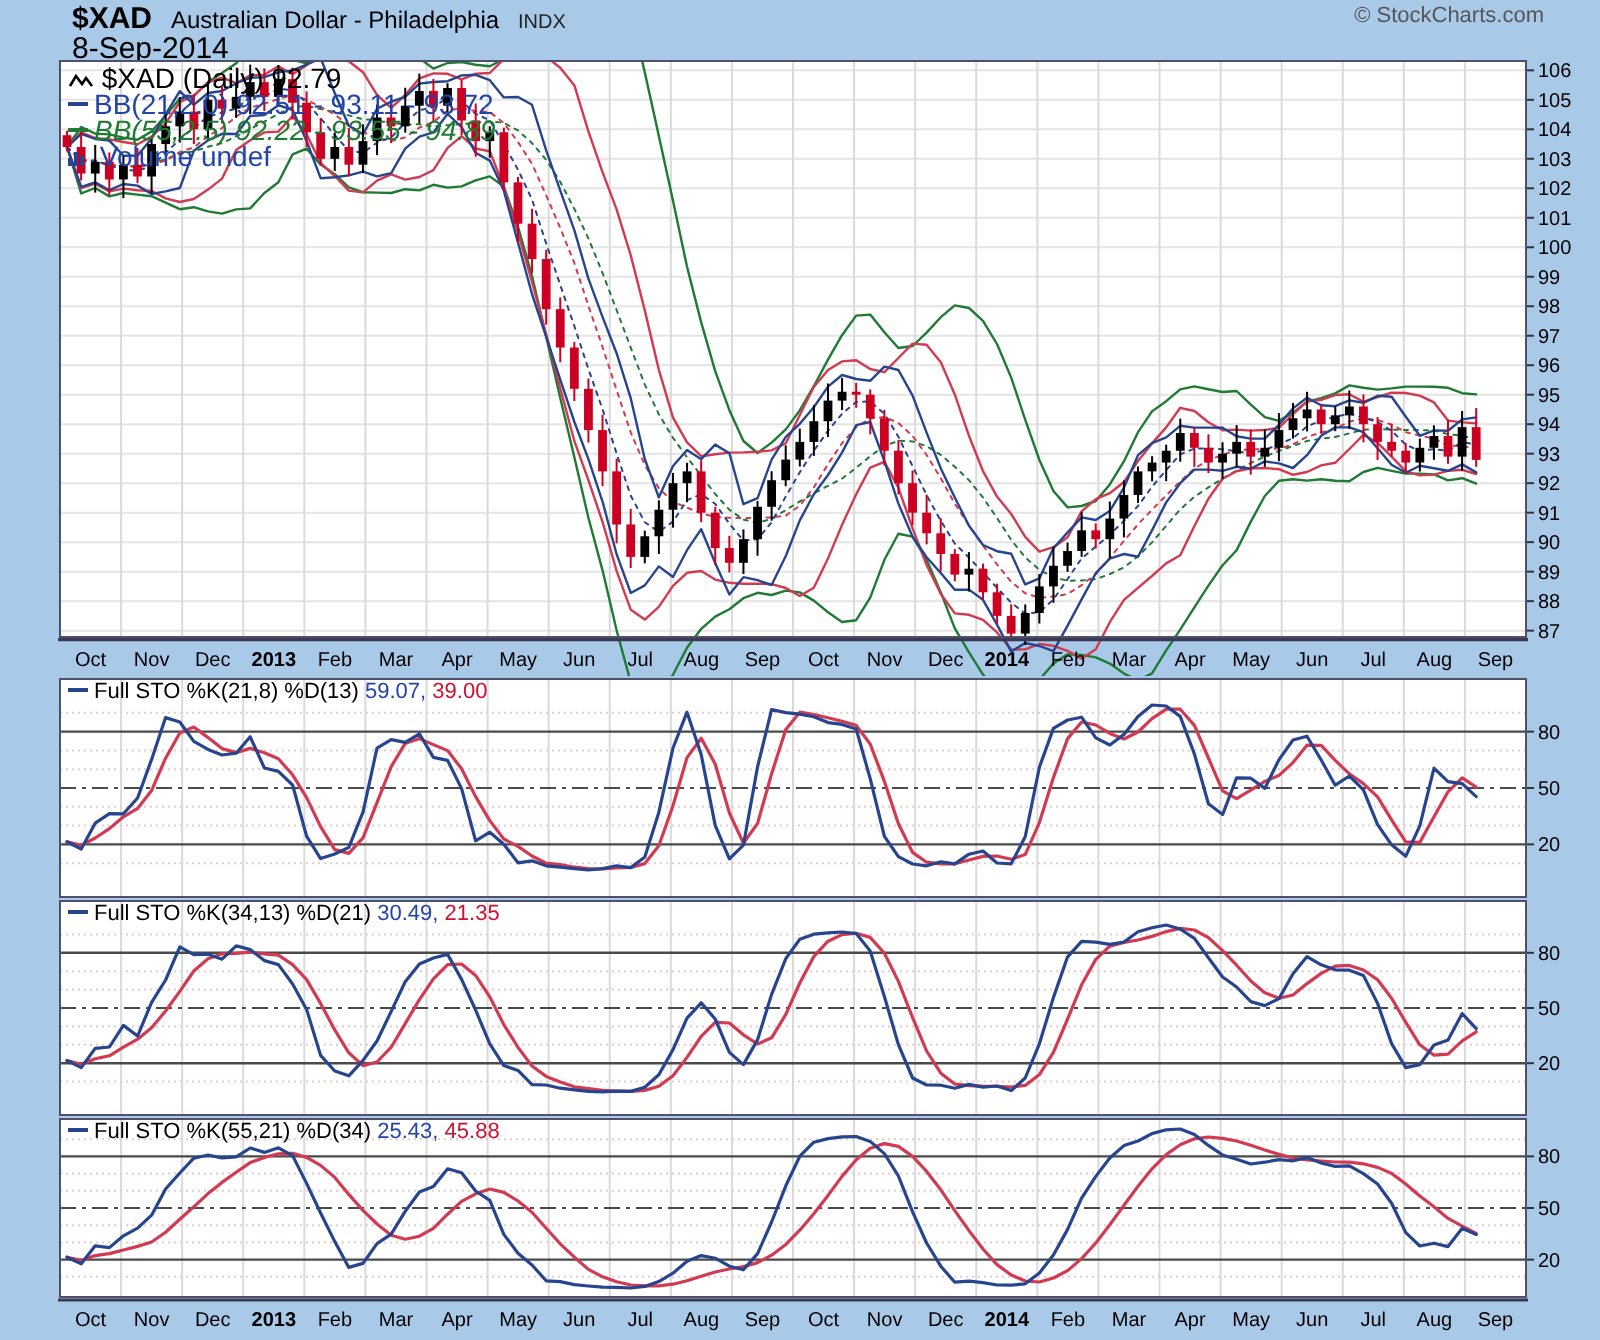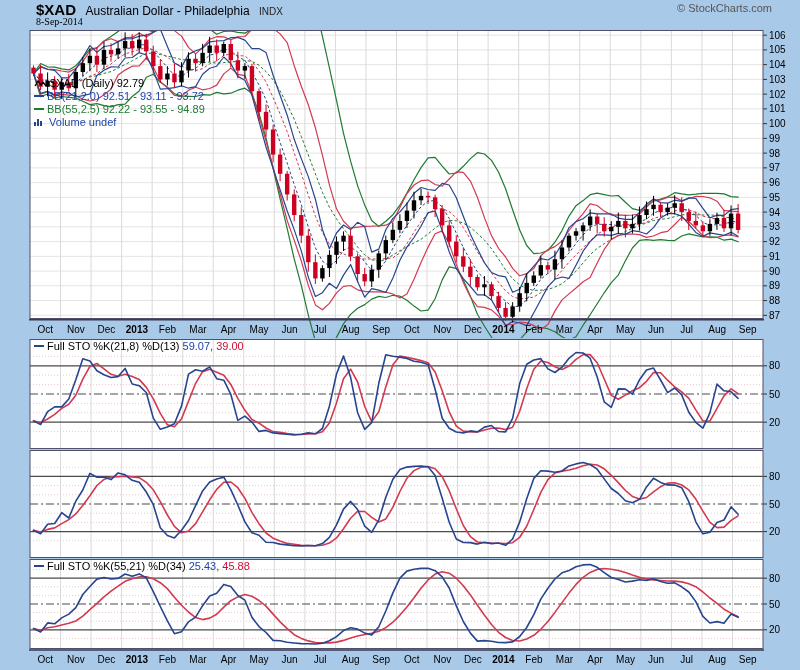--- a/index.html
+++ b/index.html
@@ -6,25 +6,25 @@
   body{width:800px;height:670px;background:#A9C9E9;font-family:"Liberation Sans",sans-serif;overflow:hidden;}
   #page{position:relative;width:800px;height:642px;}
   svg{position:absolute;left:0;display:block;}
   svg text{font-family:"Liberation Sans",sans-serif;font-size:10px;fill:#000;}
   #hdr{position:absolute;top:0;left:0;width:800px;height:30px;}
   .r1{position:absolute;top:1px;left:36px;white-space:nowrap;}
   .r1 .sym{font-weight:bold;font-size:15px;color:#000;}
   .r1 .nm{font-size:12px;color:#000;margin-left:5px;}
   .r1 .ex{font-size:10px;color:#222;margin-left:5px;}
   .copy{position:absolute;top:2px;right:28px;font-size:11px;color:#555;text-decoration:none;}
-  .r2{position:absolute;top:16px;left:36px;font-size:10px;color:#000;font-family:Liberation Serif, serif;}
+  .r2{position:absolute;top:16px;left:36px;font-size:15px;color:#000;}
   .quote{position:absolute;top:16px;right:28px;font-size:11px;color:#000;white-space:nowrap;}
   .quote b{margin-left:8px;}
   .tri{font-size:9px;margin-left:3px;}
-  .lg{position:absolute;font-size:11px;line-height:13px;white-space:nowrap;z-index:5;margin-top:44px;}
+  .lg{position:absolute;font-size:14px;line-height:13px;white-space:nowrap;z-index:5;}
   .lg .row{height:13px;}
   .sw{display:inline-block;width:10px;height:2px;vertical-align:middle;margin-right:3px;margin-top:-2px;}
   .plg{position:absolute;font-size:11px;white-space:nowrap;z-index:5;}
   .vbars{display:inline-block;vertical-align:baseline;margin-right:3px;}
   .vbars i{display:inline-block;width:2px;margin-right:1px;}
 </style>
 </head>
 <body style="background: rgb(169, 201, 233);">
 
 <div id="page">
@@ -364,21 +364,21 @@
     </svg>
 
   <div class="lg" id="mainlg" style="top:33px;left:34px;">
     <div class="row">
       <svg width="13" height="9" style="position:static;display:inline-block;vertical-align:-1px;">
           <polyline points="1,7 4,2 7,6 9,3 12,7" fill="none" stroke="#000" stroke-width="1.3"></polyline>
         </svg>
       <span>$XAD (Daily) 92.79</span>
     </div>
     <div class="row"><span class="sw" style="background-color: rgb(39, 69, 143);"></span><span style="color: rgb(34, 68, 170);">BB(21,2.0) 92.51 - 93.11 - 93.72</span></div>
-    <div class="row"><span class="sw" style="background-color: rgb(31, 122, 51);"></span><span style="color: rgb(31, 122, 51);">BB(55,2.5) 92.22 - 93.55 - 94.89</span></div>
+    <div class="row"><span class="sw" style="background-color: rgb(31, 122, 51);"></span><span style="color: rgb(31, 122, 51); font-style: italic;">BB(55,2.5) 92.22 - 93.55 - 94.89</span></div>
     <div class="row">
       <span class="vbars"><i style="height:4px;background:#27458F;"></i><i style="height:7px;background:#27458F;"></i><i style="height:5px;background:#27458F;"></i></span>
       <span style="color: rgb(34, 68, 170); text-align: right;">Volume undef</span>
     </div>
   </div>
 
   <svg id="p1" width="800" height="110" style="top:339px;">
       <rect x="30" y="0" width="733" height="110" fill="#FFFFFF"></rect>
       <line x1="60.54166666666667" y1="0" x2="60.54166666666667" y2="110" stroke="#DADADA" stroke-width="1"></line>
       <line x1="91.08333333333334" y1="0" x2="91.08333333333334" y2="110" stroke="#DADADA" stroke-width="1"></line>
@@ -465,20 +465,25 @@
       <line x1="763" y1="26.400000000000002" x2="767" y2="26.400000000000002" stroke="#333" stroke-width="1"></line>
       <text x="769" y="29.900000000000002" font-size="10">80</text>
       <line x1="763" y1="54" x2="767" y2="54" stroke="#333" stroke-width="1"></line>
       <text x="769" y="57.5" font-size="10">50</text>
       <line x1="763" y1="81.60000000000001" x2="767" y2="81.60000000000001" stroke="#333" stroke-width="1"></line>
       <text x="769" y="85.10000000000001" font-size="10">20</text>
       <polyline points="33.5,80.3 40.6,82.1 47.6,79.4 54.7,77.9 61.7,73.6 68.8,69.6 75.8,63.9 82.8,55.5 89.9,45.7 96.9,35.5 104.0,29.4 111.0,26.9 118.1,26.7 125.1,26.1 132.2,26.9 139.2,27.6 146.3,32.3 153.3,39.8 160.3,51.7 167.4,65.0 174.4,76.4 181.5,82.8 188.5,81.0 195.6,73.6 202.6,61.8 209.7,49.8 216.7,39.4 223.8,32.3 230.8,32.0 237.8,37.7 244.9,48.4 251.9,62.3 259.0,73.7 266.0,83.0 273.1,88.2 280.1,91.0 287.2,93.4 294.2,94.3 301.3,95.2 308.3,95.5 315.4,95.7 322.4,95.2 329.4,93.1 336.5,87.9 343.5,78.7 350.6,68.2 357.6,61.2 364.7,61.5 371.7,67.4 378.8,72.0 385.8,68.9 392.9,57.2 399.9,41.5 406.9,28.3 414.0,20.6 421.0,17.3 428.1,16.6 435.1,18.7 442.2,26.6 449.2,40.7 456.3,58.8 463.3,75.5 470.4,86.6 477.4,92.0 484.5,92.8 491.5,93.1 498.5,93.2 505.6,93.5 512.6,92.7 519.7,87.3 526.7,76.2 533.8,59.5 540.8,42.4 547.9,29.7 554.9,23.1 562.0,21.2 569.0,20.0 576.0,18.2 583.1,15.8 590.1,14.2 597.2,15.0 604.2,18.8 611.3,25.3 618.3,32.6 625.4,40.5 632.4,46.4 639.5,49.1 646.5,47.5 653.5,41.8 660.6,36.7 667.6,33.1 674.7,32.7 681.7,35.0 688.8,39.9 695.8,49.1 702.9,61.2 709.9,72.4 717.0,77.6 724.0,77.1 731.1,70.4 738.1,65.9" fill="none" stroke="#D23A52" stroke-width="1.6" stroke-linejoin="round" stroke-linecap="round"></polyline>
       <polyline points="33.5,80.3 40.6,83.8 47.6,74.2 54.7,73.5 61.7,62.7 68.8,68.0 75.8,51.2 82.8,40.0 89.9,23.4 96.9,27.3 104.0,27.1 111.0,29.6 118.1,22.9 125.1,24.8 132.2,30.3 139.2,32.3 146.3,42.0 153.3,54.7 160.3,77.7 167.4,85.5 174.4,87.9 181.5,80.2 188.5,70.5 195.6,55.7 202.6,40.9 209.7,32.0 216.7,29.0 223.8,27.2 230.8,39.7 237.8,55.0 244.9,71.9 251.9,82.8 259.0,85.2 266.0,92.3 273.1,92.5 280.1,94.1 287.2,94.9 294.2,95.7 301.3,95.9 308.3,95.6 315.4,95.7 322.4,93.6 329.4,87.4 336.5,74.8 343.5,59.1 350.6,51.4 357.6,59.5 364.7,76.2 371.7,82.3 378.8,69.8 385.8,47.2 392.9,29.3 399.9,19.6 406.9,17.1 414.0,16.4 421.0,16.0 428.1,16.8 435.1,25.5 442.2,48.3 449.2,72.3 456.3,89.0 463.3,92.5 470.4,92.6 477.4,94.1 484.5,92.2 491.5,93.6 498.5,93.0 505.6,95.3 512.6,89.0 519.7,71.9 526.7,48.8 533.8,28.4 540.8,20.7 547.9,21.1 554.9,22.2 562.0,21.0 569.0,15.9 576.0,13.9 583.1,12.5 590.1,14.5 597.2,19.2 604.2,28.9 611.3,38.5 618.3,43.5 625.4,50.8 632.4,52.8 639.5,49.3 646.5,36.9 653.5,28.3 660.6,32.4 667.6,34.9 674.7,35.1 681.7,37.7 688.8,51.7 695.8,71.8 702.9,83.8 709.9,82.3 717.0,72.5 724.0,70.0 731.1,56.8 738.1,64.3" fill="none" stroke="#27458F" stroke-width="1.6" stroke-linejoin="round" stroke-linecap="round"></polyline>
       <rect x="30" y="0.5" width="733" height="107" fill="none" stroke="#50506A" stroke-width="1"></rect>
     </svg>
+  <div class="plg" style="top:451px;left:34px;">
+    <span class="sw" style="background-color: rgb(39, 69, 143);"></span><span>Full STO %K(34,13) %D(21)</span>
+    <span style="color: rgb(34, 68, 170);">30.49,</span>
+    <span style="color: rgb(204, 17, 51);">21.35</span>
+  </div>
 
   <svg id="p3" width="800" height="90" style="top:559px;">
       <rect x="30" y="0" width="733" height="90" fill="#FFFFFF"></rect>
       <line x1="60.54166666666667" y1="0" x2="60.54166666666667" y2="90" stroke="#DADADA" stroke-width="1"></line>
       <line x1="91.08333333333334" y1="0" x2="91.08333333333334" y2="90" stroke="#DADADA" stroke-width="1"></line>
       <line x1="121.625" y1="0" x2="121.625" y2="90" stroke="#DADADA" stroke-width="1"></line>
       <line x1="152.16666666666669" y1="0" x2="152.16666666666669" y2="90" stroke="#DADADA" stroke-width="1"></line>
       <line x1="182.70833333333334" y1="0" x2="182.70833333333334" y2="90" stroke="#DADADA" stroke-width="1"></line>
       <line x1="213.25" y1="0" x2="213.25" y2="90" stroke="#DADADA" stroke-width="1"></line>
       <line x1="243.79166666666669" y1="0" x2="243.79166666666669" y2="90" stroke="#DADADA" stroke-width="1"></line>

